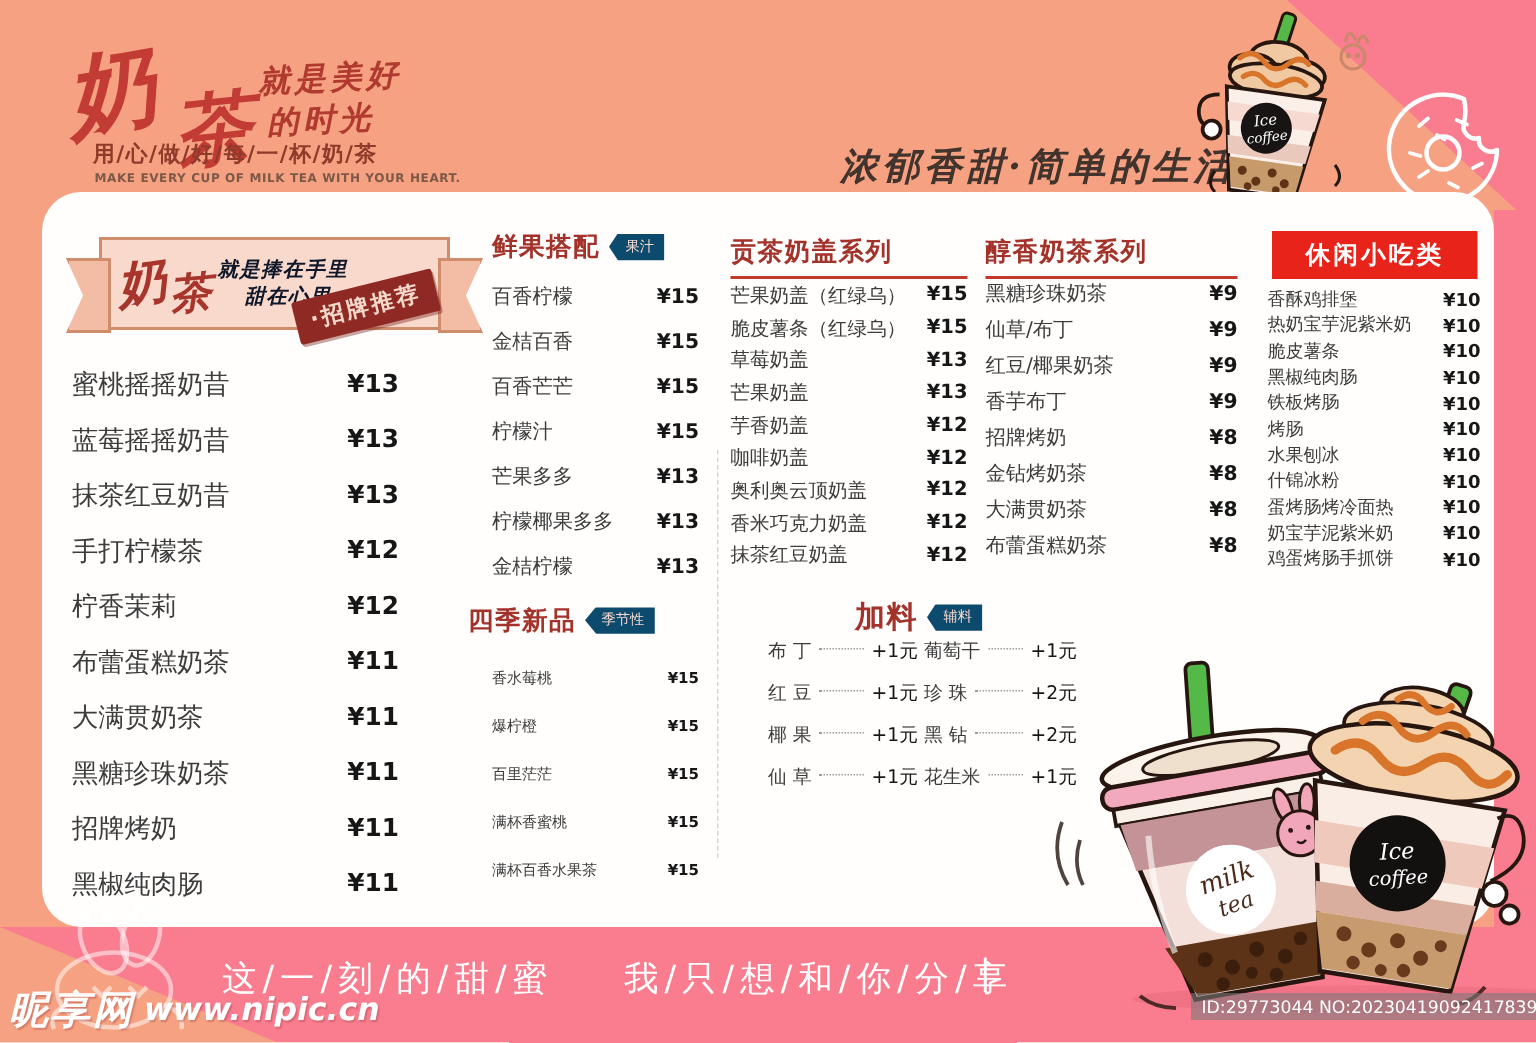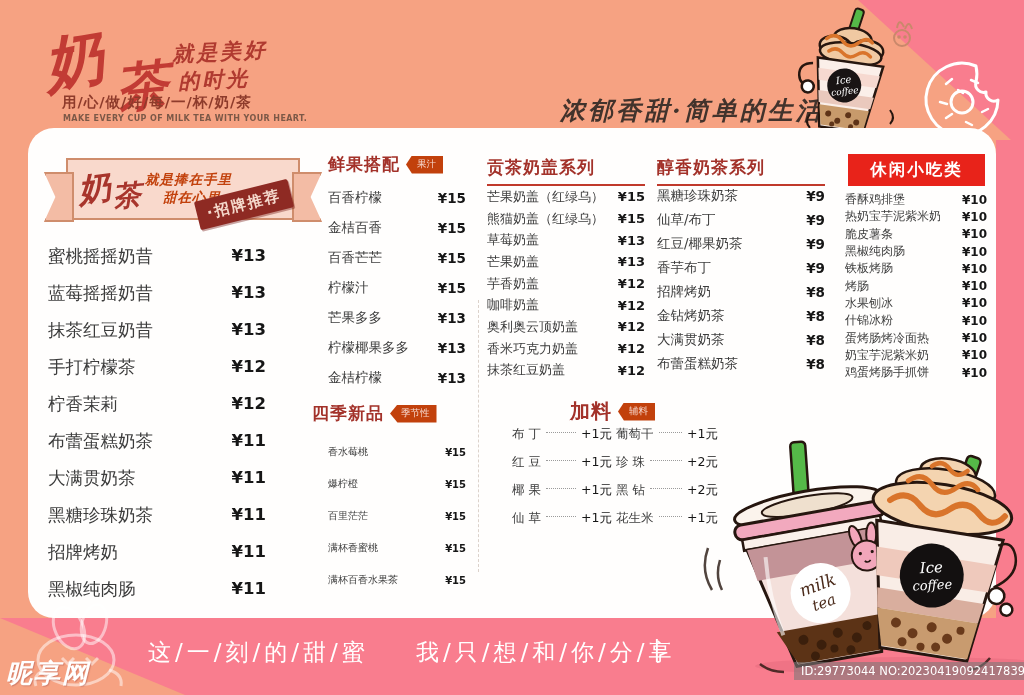--- a/index.html
+++ b/index.html
@@ -30,21 +30,21 @@
   
   .ribbon{position:absolute;left:66px;top:158px;width:234px;height:62px;background:#F9D9CC;border:2px solid #CF8D6C;
         display:flex;align-items:center;padding-left:10px;box-sizing:border-box;z-index:2;}
   .ribbon::before{content:"";position:absolute;left:-24px;top:12px;width:26px;height:46px;background:#F3BCA5;
         border:2px solid #CF8D6C;clip-path:polygon(0 0,100% 0,100% 100%,0 100%,38% 50%);z-index:-1;}
   .ribbon::after{content:"";position:absolute;right:-24px;top:12px;width:26px;height:46px;background:#F3BCA5;
         border:2px solid #CF8D6C;clip-path:polygon(0 0,100% 0,62% 50%,100% 100%,0 100%);z-index:-1;}
   .r-nai{font-family:"DejaVu Serif",serif;font-style:italic;font-weight:bold;font-size:33px;color:#A8352C;transform:rotate(-8deg);}
   .r-cha{font-family:"DejaVu Serif",serif;font-style:italic;font-weight:bold;font-size:28px;color:#A8352C;
         transform:rotate(-5deg);margin:14px 4px 0 2px;}
-  .r-lines{display:flex;flex-direction:column;color:#c2410c;font-family:"DejaVu Serif",serif;font-style:italic;font-weight:bold;}
+  .r-lines{display:flex;flex-direction:column;color:#0f172a;font-family:"DejaVu Serif",serif;font-style:italic;font-weight:bold;}
   .r-line1{font-size:13.5px;letter-spacing:1px;}
   .r-line2{font-size:13.5px;letter-spacing:1px;margin-left:18px;}
   .badge{position:absolute;left:196px;top:190px;transform:rotate(-14deg);background:#8E2A23;color:#F5D9CC;
         font-size:15px;font-weight:bold;letter-spacing:2px;padding:5px 10px;border-radius:2px;z-index:3;
         box-shadow:1px 2px 0 rgba(120,30,25,.4);}
   
   .m-row{display:flex;justify-content:space-between;align-items:center;}
   .m-name{color:#3C3C3C;white-space:nowrap;}
   .m-price{color:#161616;font-weight:600;white-space:nowrap;}
   .m-leader{flex:1;border-bottom:1.5px dotted #9B9B9B;margin:0 5px 4px 5px;}
@@ -62,21 +62,21 @@
   .list-classic .m-row{height:24px;}
   .list-snacks{left:845px;top:191px;width:142px;font-size:12px;}
   .list-snacks .m-row{height:17.3px;}
   .list-top-left{left:512px;top:420px;width:100px;font-size:12.5px;}
   .list-top-right{left:616px;top:420px;width:102px;font-size:12.5px;}
   .list-top-left .m-row,.list-top-right .m-row{height:28px;}
   .list-top-left .m-price,.list-top-right .m-price{font-weight:400;}
   
   .sec-head{position:absolute;display:flex;align-items:center;gap:6px;}
   .sec-title{color:#A3322A;font-weight:bold;font-size:17px;letter-spacing:1px;white-space:nowrap;}
-  .tag{background:#c2410c;color:#F6D8CE;font-size:9.5px;padding:2.5px 7px 2.5px 11px;white-space:nowrap;
+  .tag{background:#0c4a6e;color:#F6D8CE;font-size:9.5px;padding:2.5px 7px 2.5px 11px;white-space:nowrap;
         clip-path:polygon(0 50%,16% 0,100% 0,100% 100%,16% 100%);}
   .head-fruit{left:328px;top:153px;}
   .head-seasonal{left:312px;top:402px;}
   .head-milkcap{left:487px;top:156px;width:158px;border-bottom:2.5px solid #C0392B;padding-bottom:5px;}
   .head-classic{left:657px;top:156px;width:168px;border-bottom:2.5px solid #C0392B;padding-bottom:5px;}
   .head-toppings{left:495px;top:398px;width:235px;justify-content:center;}
   .head-toppings .sec-title{font-size:20px;}
   .head-snacks{left:848px;top:154px;width:137px;background:#E8231A;justify-content:center;padding:5px 0;}
   .head-snacks .sec-title{color:#FFFFFF;font-size:16.5px;letter-spacing:2px;}
   .vdivider{position:absolute;left:478px;top:300px;height:272px;border-left:1.5px dashed #DCD2CB;}
@@ -291,21 +291,21 @@
 
   <div class="sec-head head-milkcap">
     <span class="sec-title">贡茶奶盖系列</span>
   </div>
   <div class="list list-milkcap">
       <div class="m-row">
         <span class="m-name">芒果奶盖（红绿乌）</span>
         <span class="m-price">¥15</span>
       </div>
       <div class="m-row">
-        <span class="m-name">熊猫奶盖（红绿乌）</span>
+        <span class="m-name">脆皮薯条（红绿乌）</span>
         <span class="m-price">¥15</span>
       </div>
       <div class="m-row">
         <span class="m-name">草莓奶盖</span>
         <span class="m-price">¥13</span>
       </div>
       <div class="m-row">
         <span class="m-name">芒果奶盖</span>
         <span class="m-price">¥13</span>
       </div>
@@ -540,15 +540,16 @@
     <g stroke="#26160F" stroke-width="2.5" fill="none" opacity="0.8">
       <path d="M18,120 q-8,22 4,42 M30,132 q-5,16 2,30"></path>
       <path d="M70,236 q10,8 24,8 M300,230 q-8,10 -20,12"></path>
     </g>
   </svg>
 
   <div class="foot-slogan fs-left">这/一/刻/的/甜/蜜</div>
   <div class="foot-slogan fs-right">我/只/想/和/你/分/享</div>
   <div class="foot-slogan fs-bar">|</div>
   <div class="wm wm-name">昵享网</div>
+  <div class="wm wm-url">www.nipic.cn</div>
   <div class="id-box">ID:29773044 NO:20230419092417839106</div>
 
 </div>
 
 </body></html>

